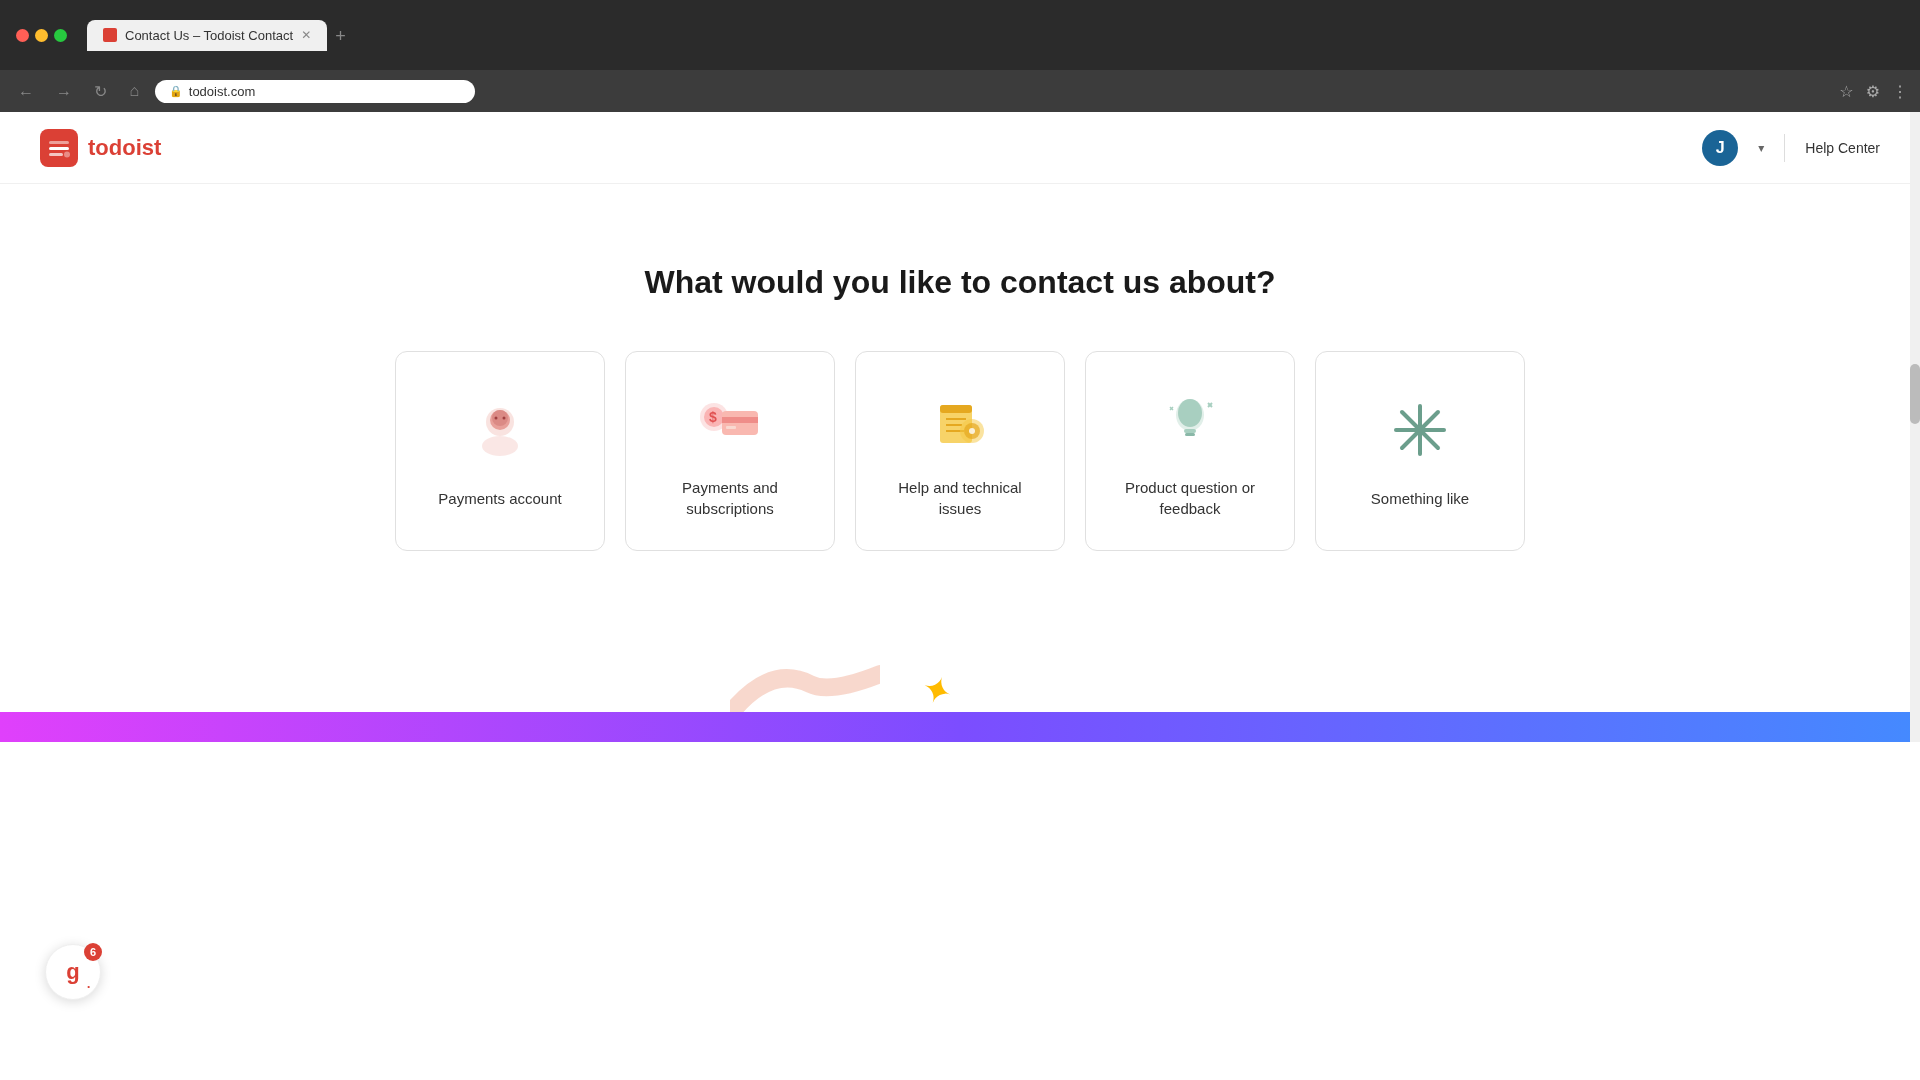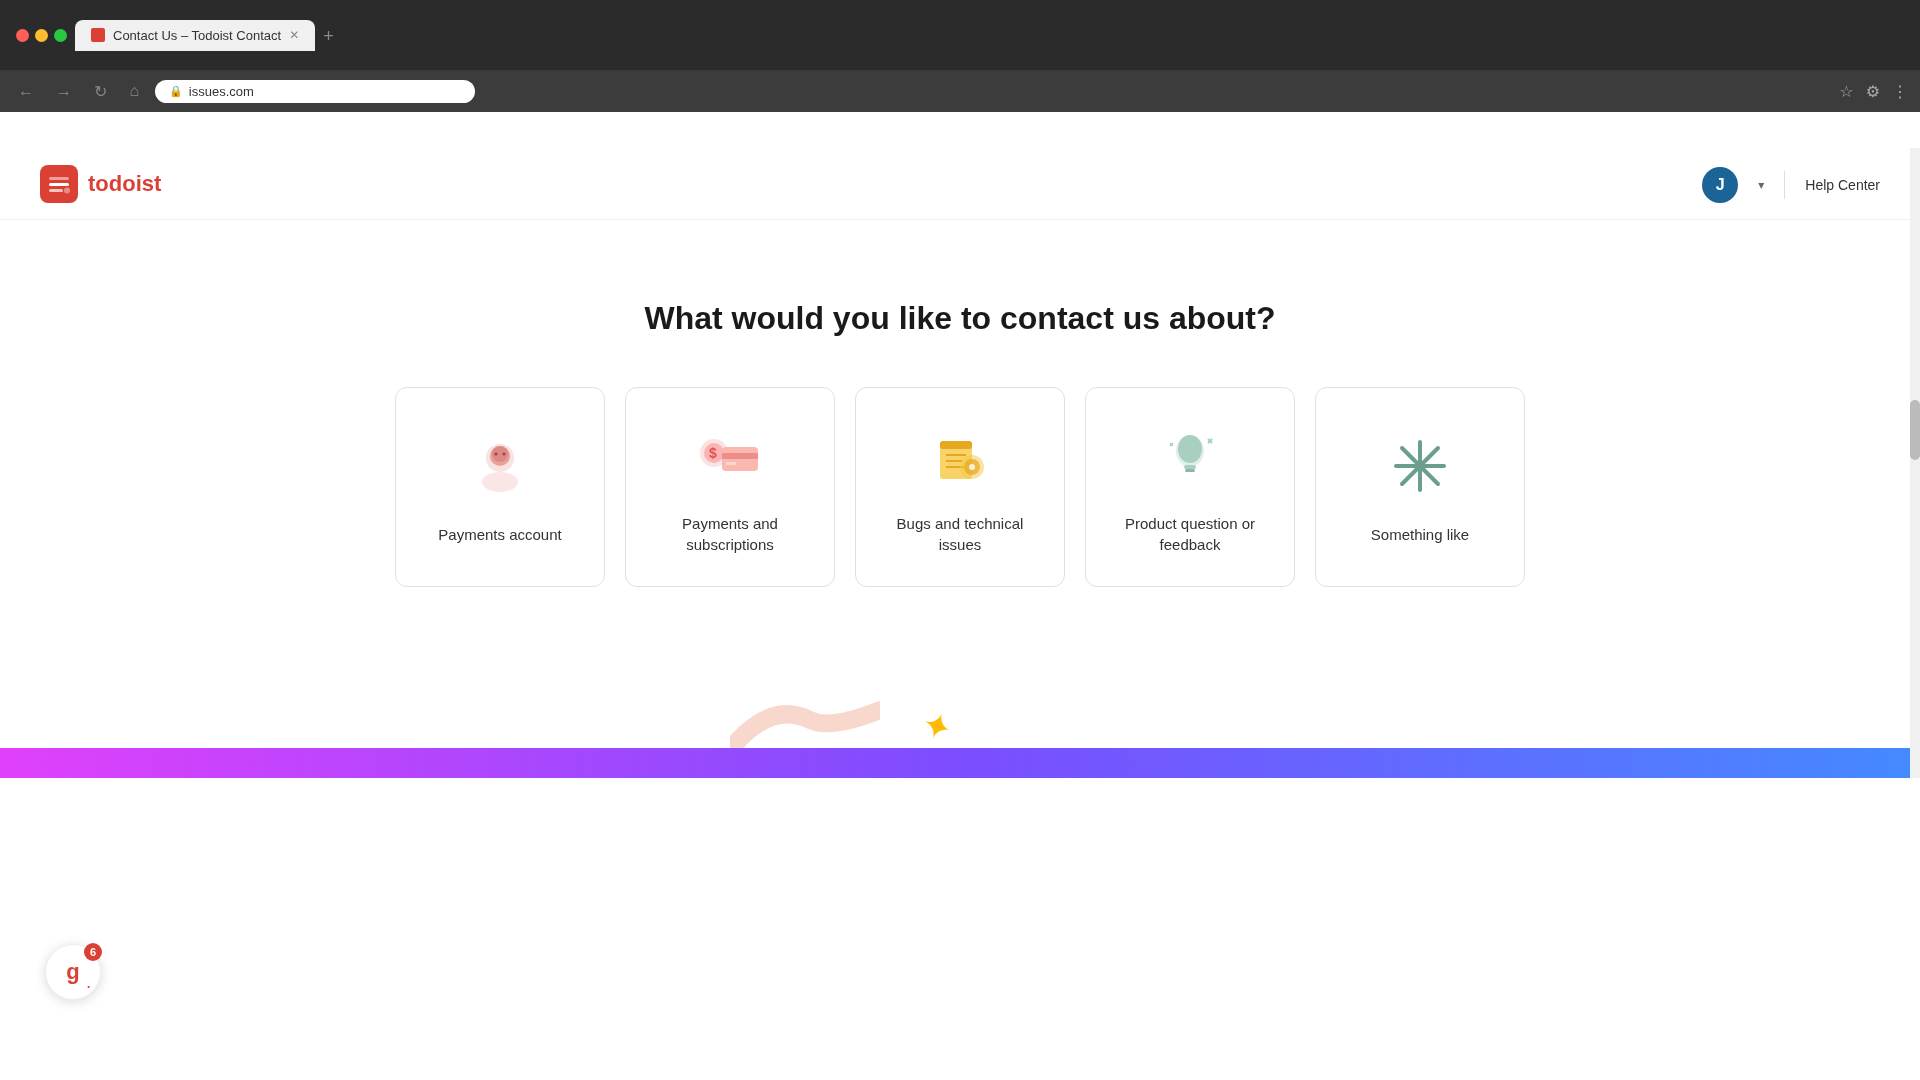--- a/index.html
+++ b/index.html
@@ -6,20 +6,21 @@
     body { font-family: -apple-system, BlinkMacSystemFont, 'Segoe UI', sans-serif; background: #fff; overflow-x: hidden; }
 
     
     .browser-chrome {
       width: 1920px;
       background: #2b2b2b;
       height: 70px;
       display: flex;
       align-items: center;
       padding: 0 16px;
+      gap: 12px;
     }
     .browser-dots {
       display: flex;
       gap: 6px;
       margin-right: 8px;
     }
     .dot {
       width: 13px; height: 13px;
       border-radius: 50%;
     }
@@ -101,25 +102,24 @@
     .page {
       width: 1920px;
       background: #fff;
       min-height: 630px;
       position: relative;
     }
 
     
     .top-nav {
       display: flex;
-      align-items: flex-end;
+      align-items: center;
       padding: 16px 40px;
       height: 72px;
       border-bottom: 1px solid #f0f0f0;
-      margin-top: 36px;
     }
     .logo {
       display: flex;
       align-items: center;
       gap: 10px;
     }
     .logo-icon {
       width: 38px; height: 38px;
     }
     .logo-text {
@@ -330,21 +330,21 @@
   </div>
 </div>
 
 <div class="address-bar-row">
   <span class="nav-btn">←</span>
   <span class="nav-btn">→</span>
   <span class="nav-btn">↻</span>
   <span class="nav-btn">⌂</span>
   <div class="address-bar">
     <span class="lock-icon">🔒</span>
-    <span>issues.com</span>
+    <span>todoist.com</span>
   </div>
   <div class="toolbar-icons">
     <span>☆</span>
     <span>⚙</span>
     <span>⋮</span>
   </div>
 </div>
 
 <div class="page">
 
@@ -412,21 +412,21 @@
             <rect x="14" y="20" width="32" height="8" rx="3" fill="#e5a820"></rect>
             <line x1="20" y1="34" x2="40" y2="34" stroke="#e5a820" stroke-width="2"></line>
             <line x1="20" y1="40" x2="36" y2="40" stroke="#e5a820" stroke-width="2"></line>
             <line x1="20" y1="46" x2="38" y2="46" stroke="#e5a820" stroke-width="2"></line>
 
             <circle cx="46" cy="46" r="12" fill="#f5c842" opacity="0.5"></circle>
             <circle cx="46" cy="46" r="8" fill="#e5a820" opacity="0.7"></circle>
             <circle cx="46" cy="46" r="3" fill="#fff" opacity="0.8"></circle>
           </svg>
         </div>
-        <span class="card-label">Bugs and technical issues</span>
+        <span class="card-label">Help and technical issues</span>
       </div>
 
       <div class="card">
         <div class="card-icon">
           <svg width="68" height="68" viewBox="0 0 68 68" fill="none" xmlns="http://www.w3.org/2000/svg">
 
             <ellipse cx="34" cy="30" rx="14" ry="16" fill="#d4e8e0" opacity="0.7"></ellipse>
             <ellipse cx="34" cy="28" rx="12" ry="14" fill="#a8cfc0"></ellipse>
             <rect x="28" y="44" width="12" height="4" rx="2" fill="#a8cfc0"></rect>
             <rect x="29" y="48" width="10" height="3" rx="1.5" fill="#8ab8a8"></rect>

